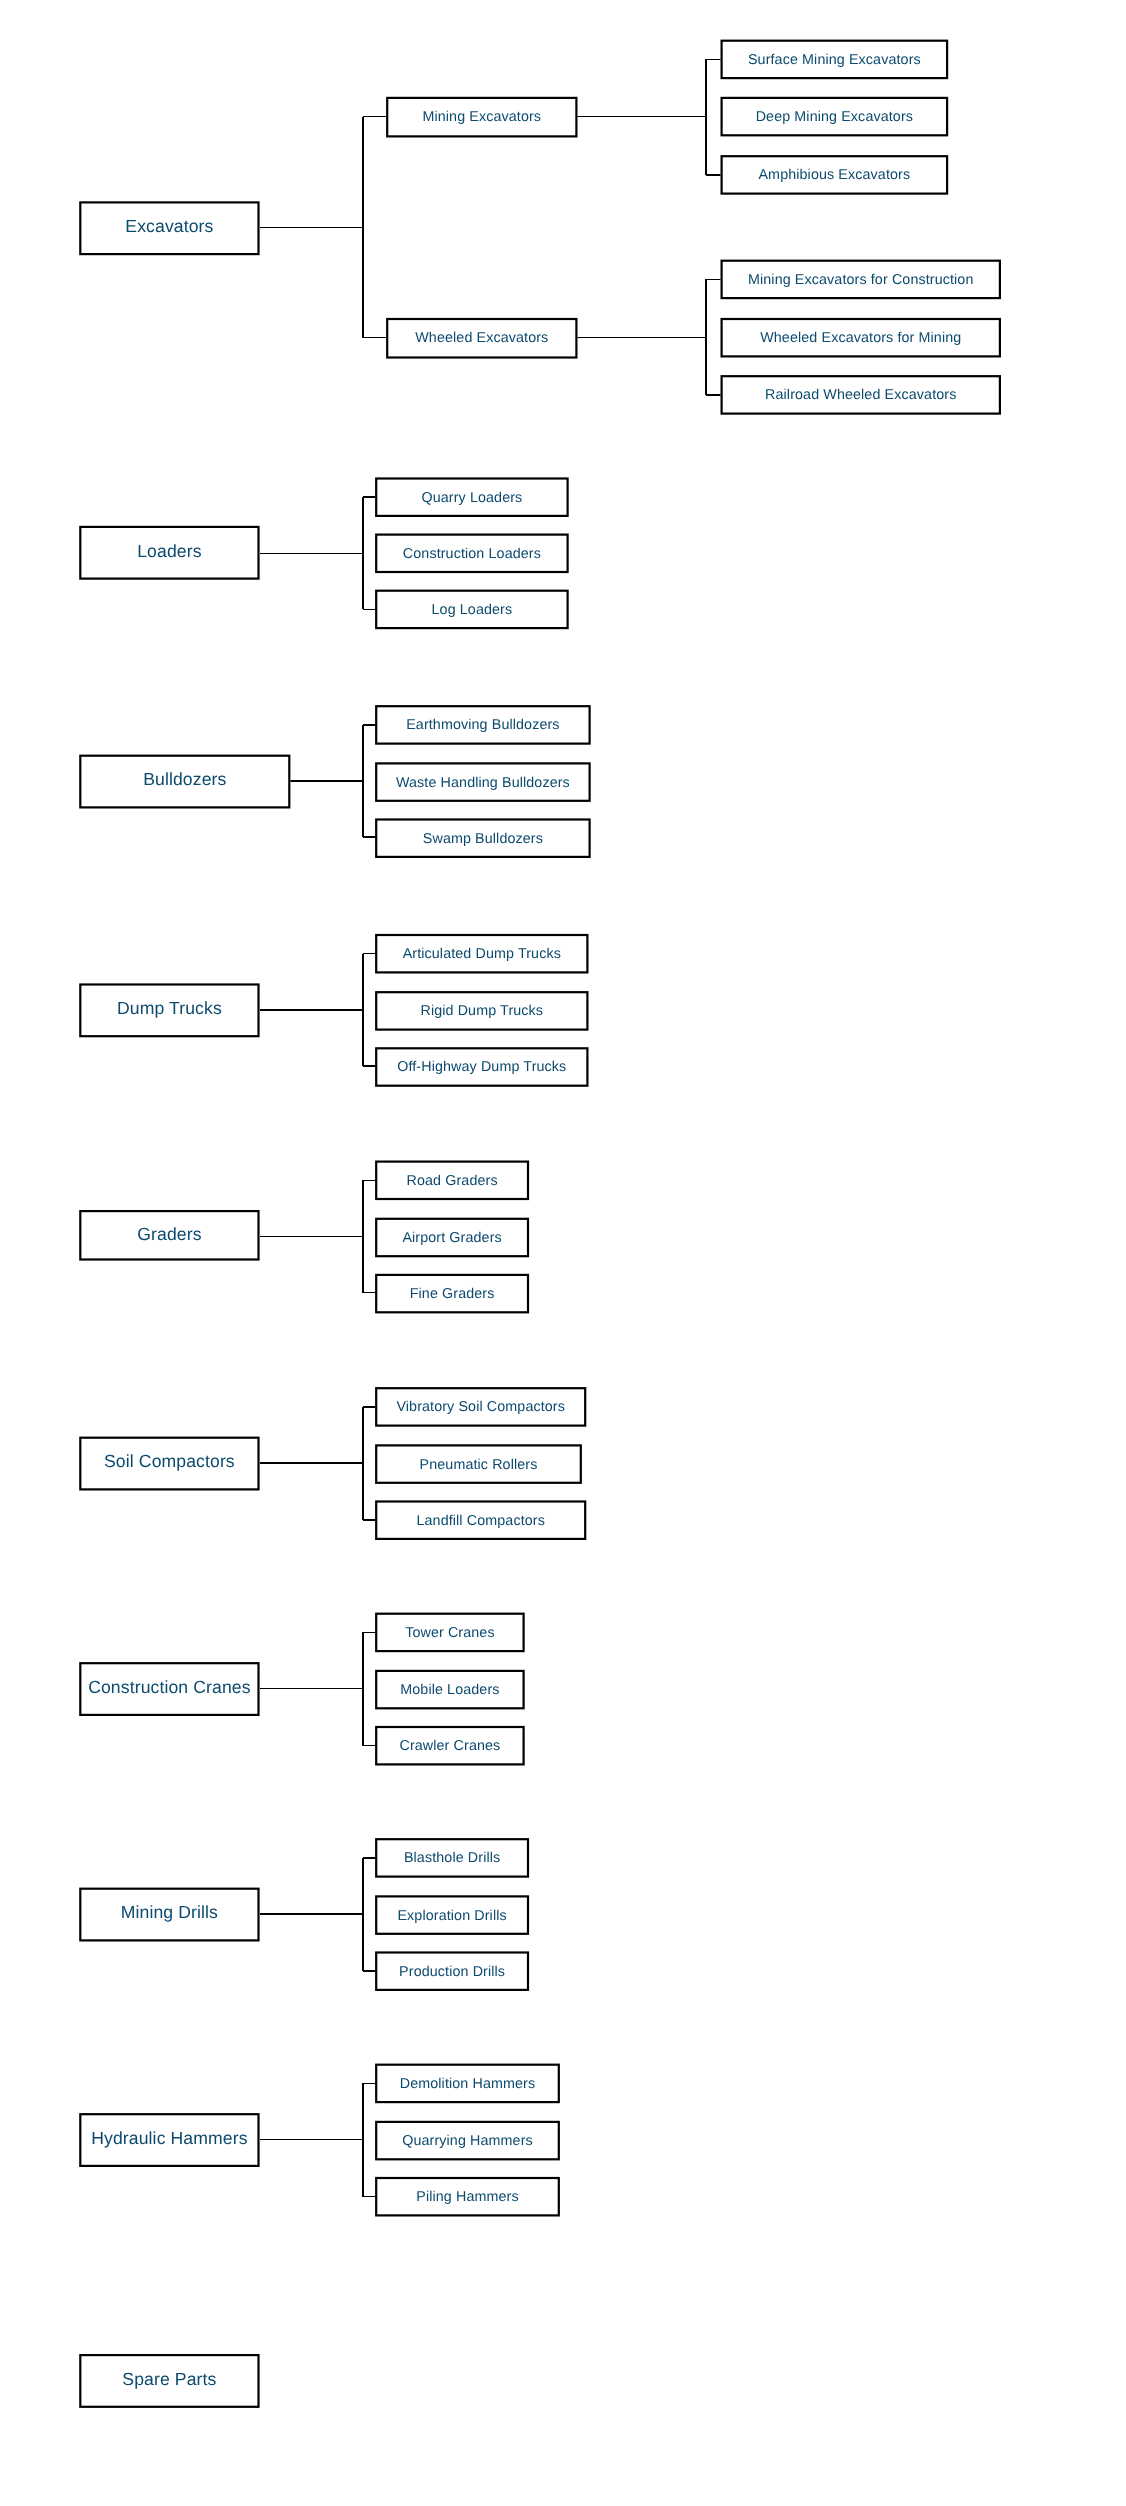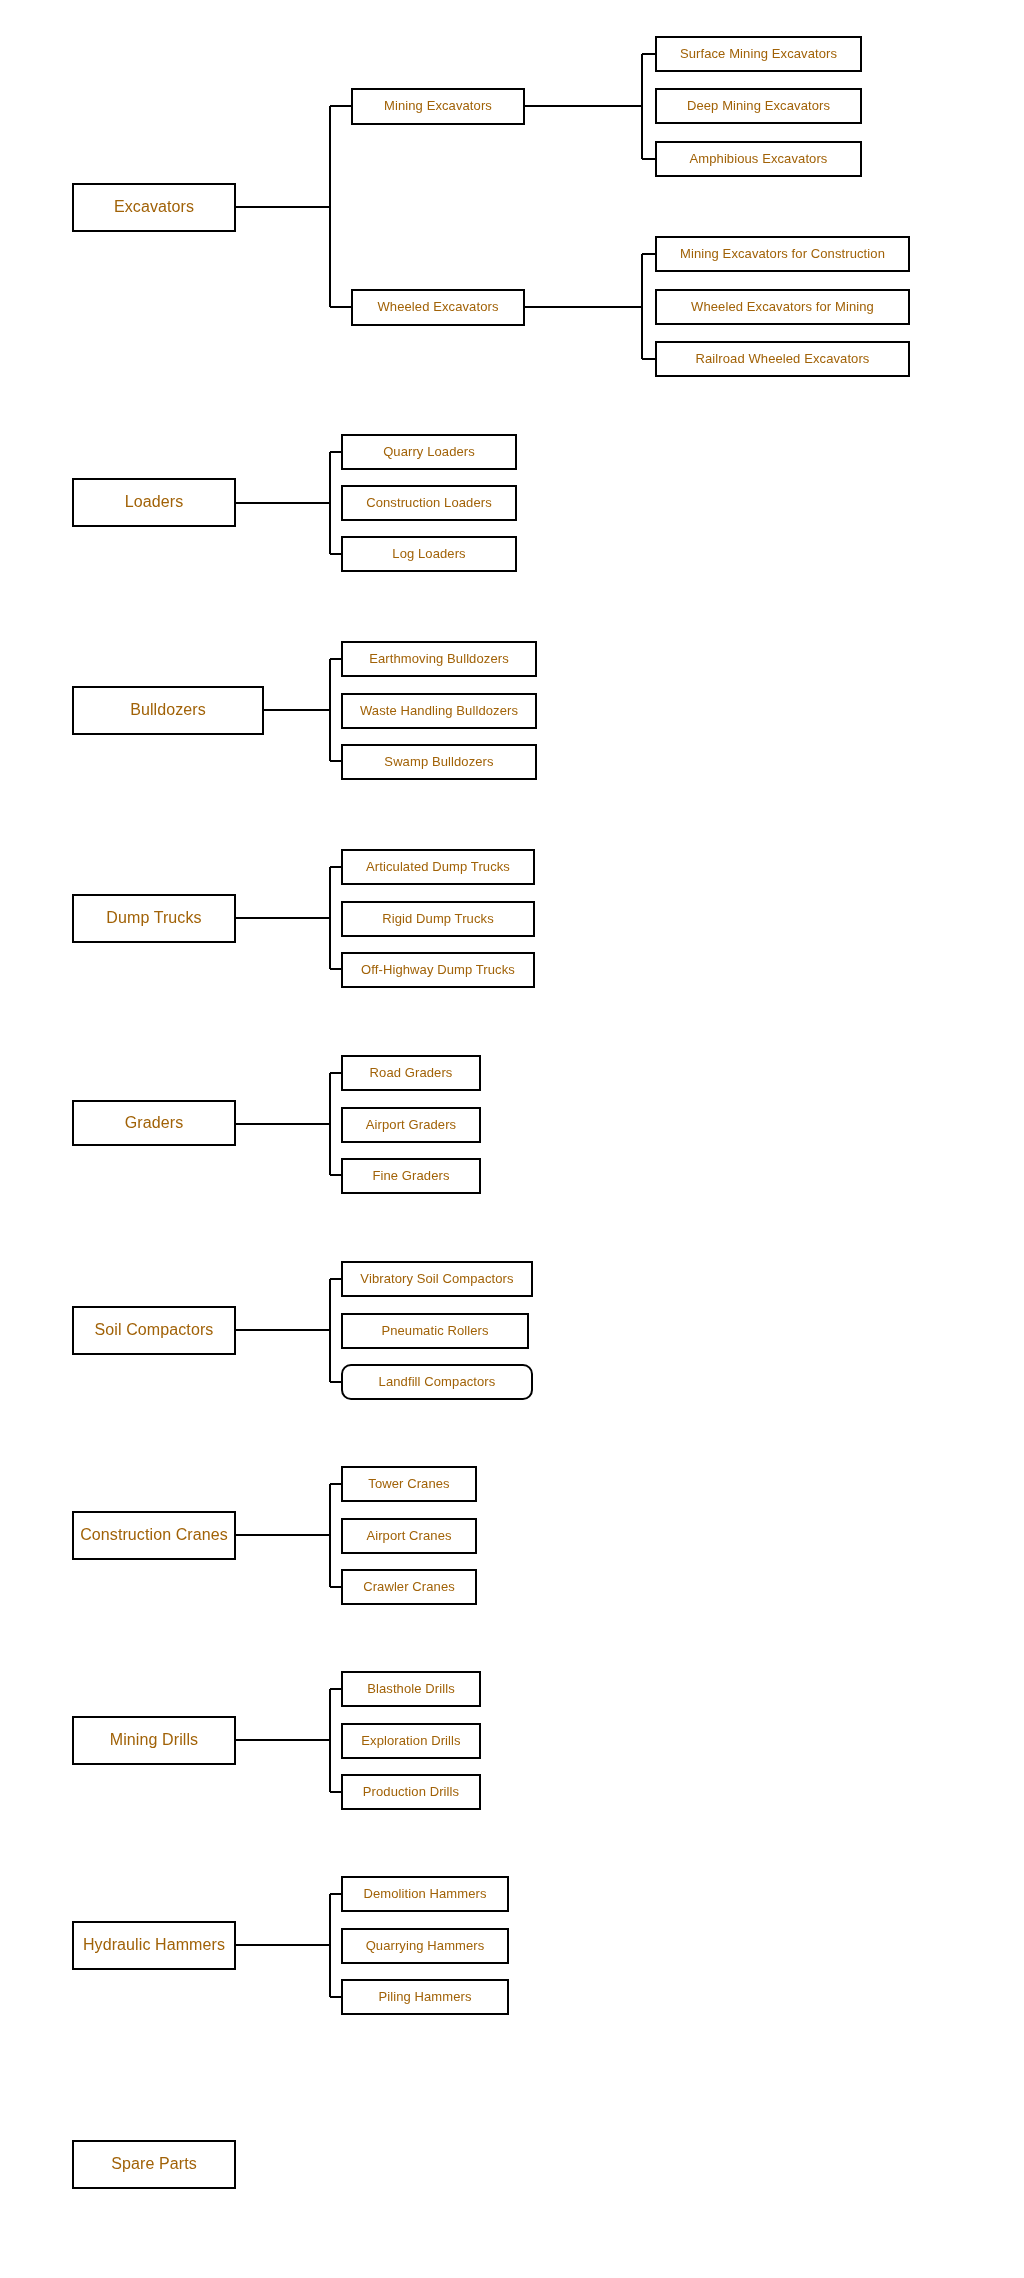--- a/index.html
+++ b/index.html
@@ -29,21 +29,21 @@
   }
   .node {
     position: absolute;
     box-sizing: border-box;
     background: #ffffff;
     border: 2px solid #000000;
     display: flex;
     align-items: center;
     justify-content: center;
     text-align: center;
-    color: #a16207;
+    color: #0c4a6e;
     font-size: 13px;
     line-height: 1.15;
     letter-spacing: 0.1px;
     padding: 2px 6px;
     z-index: 2;
   }
   .node.lvl1 { font-size: 16px; }
   .node.lvl2 { font-size: 13px; }
   .node.lvl3 { font-size: 13px; }
   .node-label {
@@ -207,32 +207,32 @@
 
   <div class="node lvl1" style="left:72px; top:1306px; width:164px; height:49px;">
     <span class="node-label">Soil Compactors</span>
   </div>
   <div class="node lvl2" style="left:341px; top:1261px; width:192px; height:36px;">
     <span class="node-label">Vibratory Soil Compactors</span>
   </div>
   <div class="node lvl2" style="left:341px; top:1313px; width:188px; height:36px;">
     <span class="node-label">Pneumatic Rollers</span>
   </div>
-  <div class="node lvl2" style="left:341px; top:1364px; width:192px; height:36px;border-radius:10px;">
+  <div class="node lvl2" style="left:341px; top:1364px; width:192px; height:36px;">
     <span class="node-label">Landfill Compactors</span>
   </div>
 
   <div class="node lvl1" style="left:72px; top:1511px; width:164px; height:49px;">
     <span class="node-label">Construction Cranes</span>
   </div>
   <div class="node lvl2" style="left:341px; top:1466px; width:136px; height:36px;">
     <span class="node-label">Tower Cranes</span>
   </div>
   <div class="node lvl2" style="left:341px; top:1518px; width:136px; height:36px;">
-    <span class="node-label">Airport Cranes</span>
+    <span class="node-label">Mobile Loaders</span>
   </div>
   <div class="node lvl2" style="left:341px; top:1569px; width:136px; height:36px;">
     <span class="node-label">Crawler Cranes</span>
   </div>
 
   <div class="node lvl1" style="left:72px; top:1716px; width:164px; height:49px;">
     <span class="node-label">Mining Drills</span>
   </div>
   <div class="node lvl2" style="left:341px; top:1671px; width:140px; height:36px;">
     <span class="node-label">Blasthole Drills</span>

